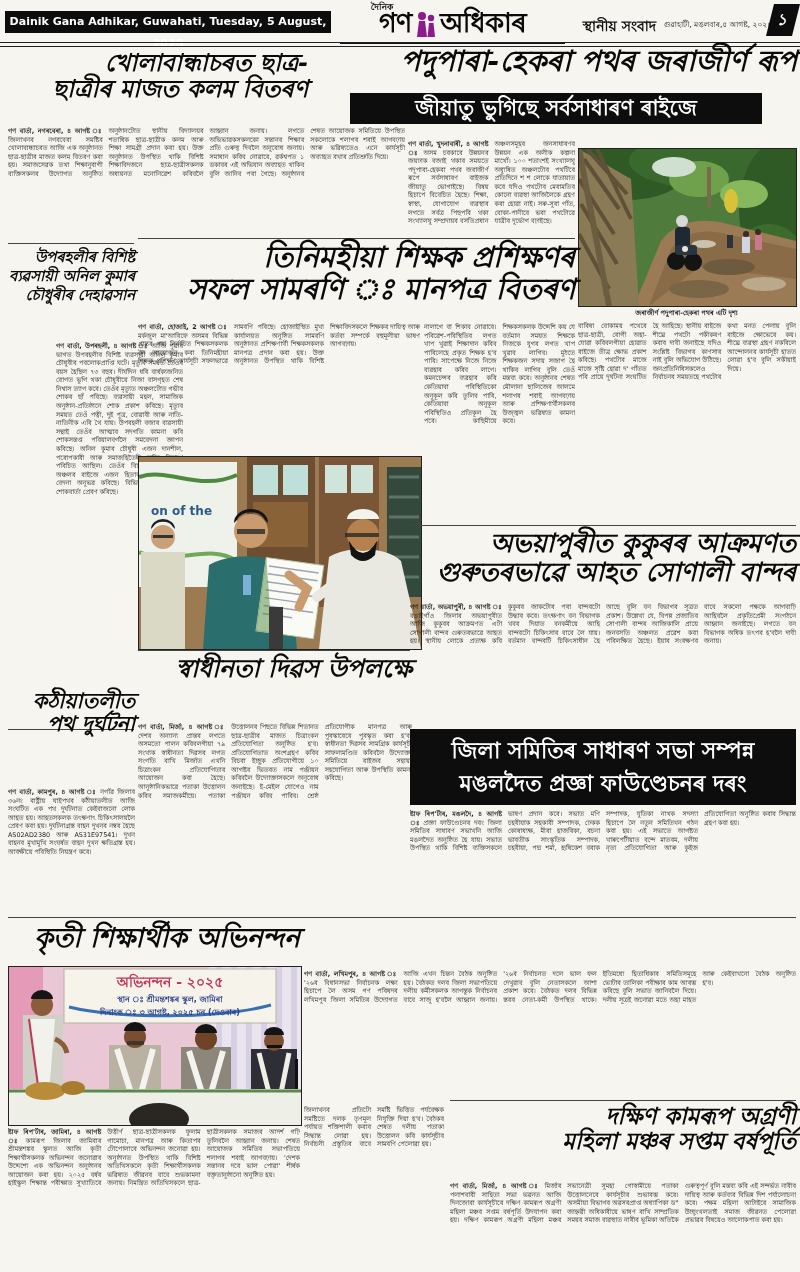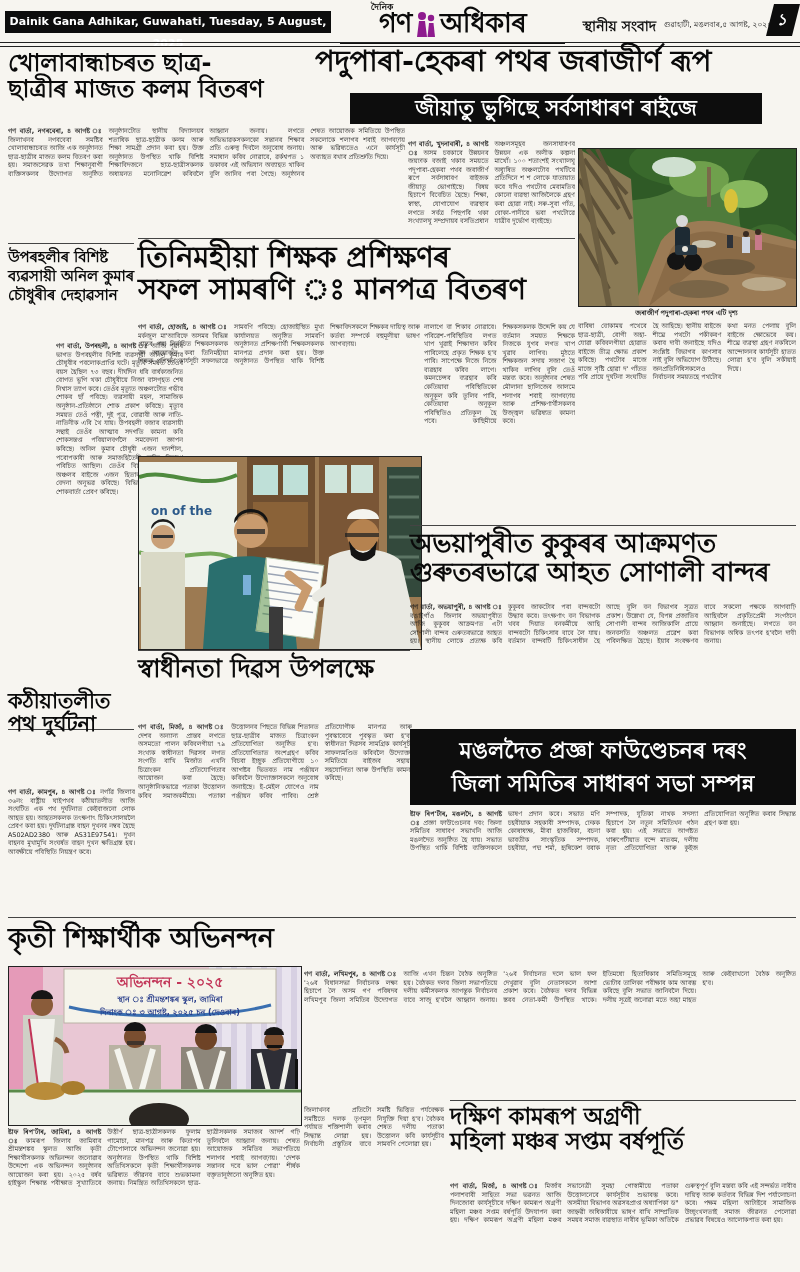--- a/index.html
+++ b/index.html
@@ -1,19 +1,19 @@
 <!DOCTYPE html>
 <html><head>
 <meta charset="utf-8">
 <style>
   html,body{margin:0;padding:0;}
   body{font-family:"DejaVu Sans","Liberation Sans",sans-serif;}
   .page{position:relative;width:800px;height:1272px;background:#f7f5f0;overflow:hidden;color:#111;}
   .abs{position:absolute;}
-  .headline{font-weight:bold;color:#0a0a0a;text-align:left;line-height:1.1;letter-spacing:-0.2px;}
+  .headline{font-weight:bold;color:#0a0a0a;text-align:right;line-height:1.1;letter-spacing:-0.2px;font-style:italic;}
   .body-text{font-size:6.4px;line-height:1.34;text-align:justify;color:#1c1c1c;overflow:hidden;}
   .byline{font-weight:bold;}
   .cols2{column-count:2;column-gap:6px;}
   .cols3{column-count:3;column-gap:6px;}
   .cols4{column-count:4;column-gap:6px;}
   .cols5{column-count:5;column-gap:6px;}
   .rule{border-top:1px solid #444;height:0;}
   .blackbar{background:#0d0d0d;color:#fff;text-align:center;font-weight:bold;}
   .photo{border:1px solid #222;overflow:hidden;background:#15803d;}
   .caption{font-size:6.5px;font-weight:bold;text-align:center;color:#111;overflow:hidden;}
@@ -138,21 +138,21 @@
     <span class="byline">গণ বাৰ্তা, কামপুৰ, ৪ আগষ্ট ঃ</span>
     <span>নগাঁৱ জিলাৰ ৩৬নং ৰাষ্ট্ৰীয় ঘাইপথৰ কঠীয়াতলীত আজি সংঘটিত এক পথ দুৰ্ঘটনাত কেইবাজনো লোক আহত হয়। আহতসকলক তৎক্ষণাৎ চিকিৎসালয়লৈ প্ৰেৰণ কৰা হয়। দুৰ্ঘটনাগ্ৰস্ত বাহন দুখনৰ নম্বৰ হৈছে AS02AD2380 আৰু AS31E97541। দুখন বাহনৰ মুখামুখি সংঘৰ্ষত বাহন দুখন ক্ষতিগ্ৰস্ত হয়। আৰক্ষীয়ে পৰিস্থিতি নিয়ন্ত্ৰণ কৰে।</span>
   </div>
 
   <div class="abs rule" style="left:138px;top:238px;width:437px;"></div>
   <div class="abs headline" style="left:138px;top:242px;width:437px;font-size:29px;">
     <div>তিনিমহীয়া শিক্ষক প্ৰশিক্ষণৰ</div>
     <div>সফল সামৰণি ঃ মানপত্ৰ বিতৰণ</div>
   </div>
   <div class="abs body-text cols3" style="left:138px;top:323px;width:282px;height:130px;">
-    <span class="byline">গণ বাৰ্তা, হোজাই, ৪ আগষ্ট ঃ</span>
+    <span class="byline">গণ বাৰ্তা, হোজাই, 2 আগষ্ট ঃ</span>
     <span>মৰ্কজুল মা'আৰিফে অসমৰ বিভিন্ন প্ৰান্তৰ পৰা নিৰ্বাচিত শিক্ষকসকলক লৈ আয়োজন কৰা তিনিমহীয়া শিক্ষক প্ৰশিক্ষণ কাৰ্যসূচী সফলভাৱে সামৰণি পৰিছে। হোজাইস্থিত মুখ্য কাৰ্যালয়ত অনুষ্ঠিত সামৰণি অনুষ্ঠানত প্ৰশিক্ষণাৰ্থী শিক্ষকসকলক মানপত্ৰ প্ৰদান কৰা হয়। উক্ত অনুষ্ঠানত উপস্থিত থাকি বিশিষ্ট শিক্ষাবিদসকলে শিক্ষকৰ দায়িত্ব আৰু কৰ্তব্য সম্পৰ্কে বহুমূলীয়া ভাষণ আগবঢ়ায়।</span>
   </div>
 
   <div class="abs photo" style="left:138px;top:456px;width:282px;height:192px;">
     <svg width="282" height="192" viewBox="0 0 282 192">
       <rect width="282" height="192" fill="#9c7a52"></rect>
       <rect x="108" y="0" width="68" height="150" fill="#6e4e30"></rect>
       <rect x="114" y="8" width="25" height="30" fill="#bfe0d8"></rect>
       <rect x="144" y="8" width="25" height="30" fill="#bfe0d8"></rect>
       <rect x="114" y="45" width="55" height="45" fill="#8a6238"></rect>
@@ -208,22 +208,22 @@
   <div class="abs headline" style="left:410px;top:529px;width:386px;font-size:26px;">
     <div>অভয়াপুৰীত কুকুৰৰ আক্ৰমণত</div>
     <div>গুৰুতৰভাৱে আহত সোণালী বান্দৰ</div>
   </div>
   <div class="abs body-text cols4" style="left:410px;top:603px;width:386px;height:122px;">
     <span class="byline">গণ বাৰ্তা, অভয়াপুৰী, ৪ আগষ্ট ঃ</span>
     <span>বঙাইগাঁও জিলাৰ অভয়াপুৰীত আজি কুকুৰৰ আক্ৰমণত এটা সোণালী বান্দৰ গুৰুতৰভাৱে আহত হয়। স্থানীয় লোকে প্ৰত্যক্ষ কৰি কুকুৰৰ জাকটোৰ পৰা বান্দৰটো উদ্ধাৰ কৰে। তৎক্ষণাৎ বন বিভাগক খবৰ দিয়াত বনকৰ্মীয়ে আহি বান্দৰটো চিকিৎসাৰ বাবে লৈ যায়। বৰ্তমান বান্দৰটি চিকিৎসাধীন হৈ আছে বুলি বন বিভাগৰ সূত্ৰত প্ৰকাশ। উল্লেখ্য যে, বিপন্ন প্ৰজাতিৰ সোণালী বান্দৰ আজিকালি প্ৰায়ে জনবসতি অঞ্চলত প্ৰৱেশ কৰা পৰিলক্ষিত হৈছে। ইয়াৰ সংৰক্ষণৰ বাবে সকলো পক্ষকে আগবাঢ়ি আহিবলৈ প্ৰকৃতিপ্ৰেমী সংগঠনে আহ্বান জনাইছে। লগতে বন বিভাগক অধিক তৎপৰ হ'বলৈ দাবী জনায়।</span>
   </div>
 
   <div class="abs blackbar" style="left:410px;top:729px;width:386px;height:76px;font-size:22px;line-height:1.5;display:flex;flex-direction:column;justify-content:center;">
+    <div>জিলা সমিতিৰ সাধাৰণ সভা সম্পন্ন</div>
     <div>মঙলদৈত প্ৰজ্ঞা ফাউণ্ডেচনৰ দৰং</div>
-    <div>জিলা সমিতিৰ সাধাৰণ সভা সম্পন্ন</div>
   </div>
   <div class="abs body-text cols4" style="left:410px;top:810px;width:386px;height:114px;">
     <span class="byline">ষ্টাফ ৰিপ'ৰ্টাৰ, মঙলদৈ, ৪ আগষ্ট ঃ</span>
     <span>প্ৰজ্ঞা ফাউণ্ডেচনৰ দৰং জিলা সমিতিৰ সাধাৰণ সভাখনি আজি মঙলদৈত অনুষ্ঠিত হৈ যায়। সভাত উপস্থিত থাকি বিশিষ্ট ব্যক্তিসকলে ভাষণ প্ৰদান কৰে। সভাত মণি চহৰীয়াক সহকাৰী সম্পাদক, ঢেকক কোষাধ্যক্ষ, মীৰা হাজৰিকা, ৰচনা ভাৰতীক সাংস্কৃতিক সম্পাদক, চহৰীয়া, পদ্ম শৰ্মা, হৃষিকেশ বৰাক সম্পাদক, যুতিকা নাথক সদস্যা হিচাপে লৈ নতুন সমিতিখন গঠন কৰা হয়। এই সভাতে আগষ্টত খাৰুপেটীয়াত বন্দে মাতৰম, দলীয় নৃত্য প্ৰতিযোগিতা আৰু কুইজ প্ৰতিযোগিতা অনুষ্ঠিত কৰাৰ সিদ্ধান্ত গ্ৰহণ কৰা হয়।</span>
   </div>
 
   <div class="abs rule" style="left:8px;top:917px;width:788px;"></div>
 
   <div class="abs headline" style="left:8px;top:923px;width:292px;font-size:27px;">
     <span>কৃতী শিক্ষাৰ্থীক অভিনন্দন</span>

